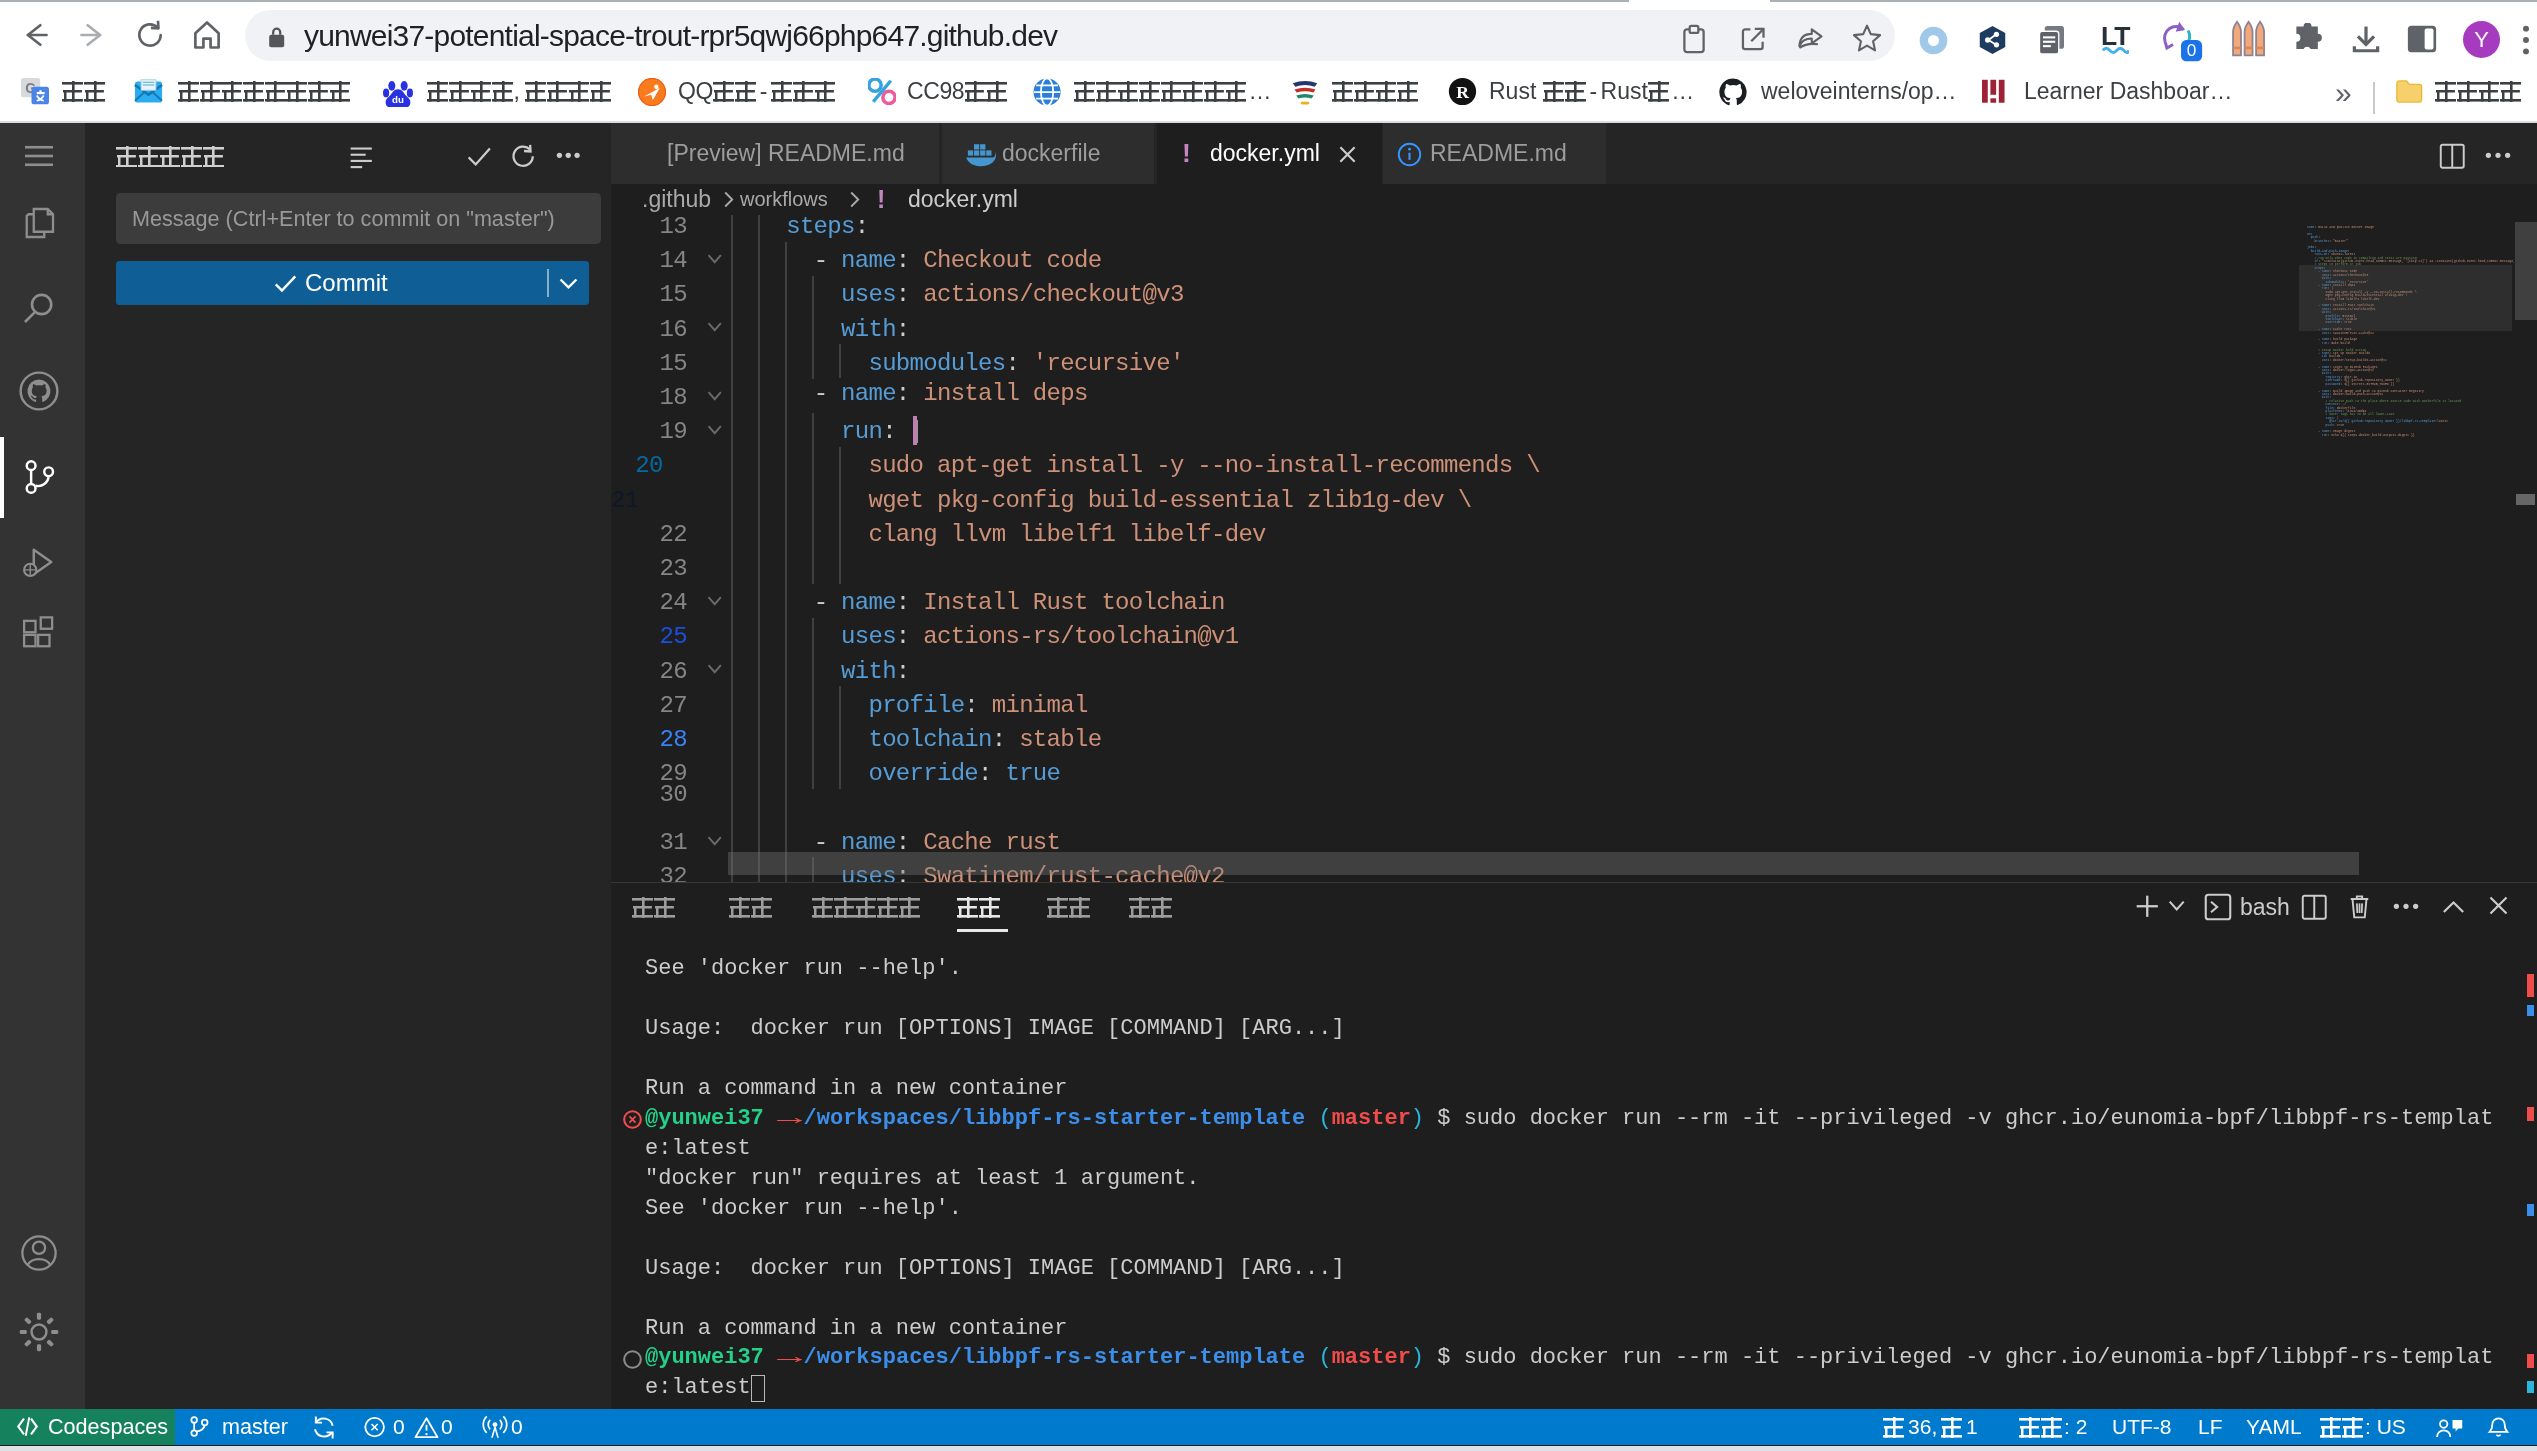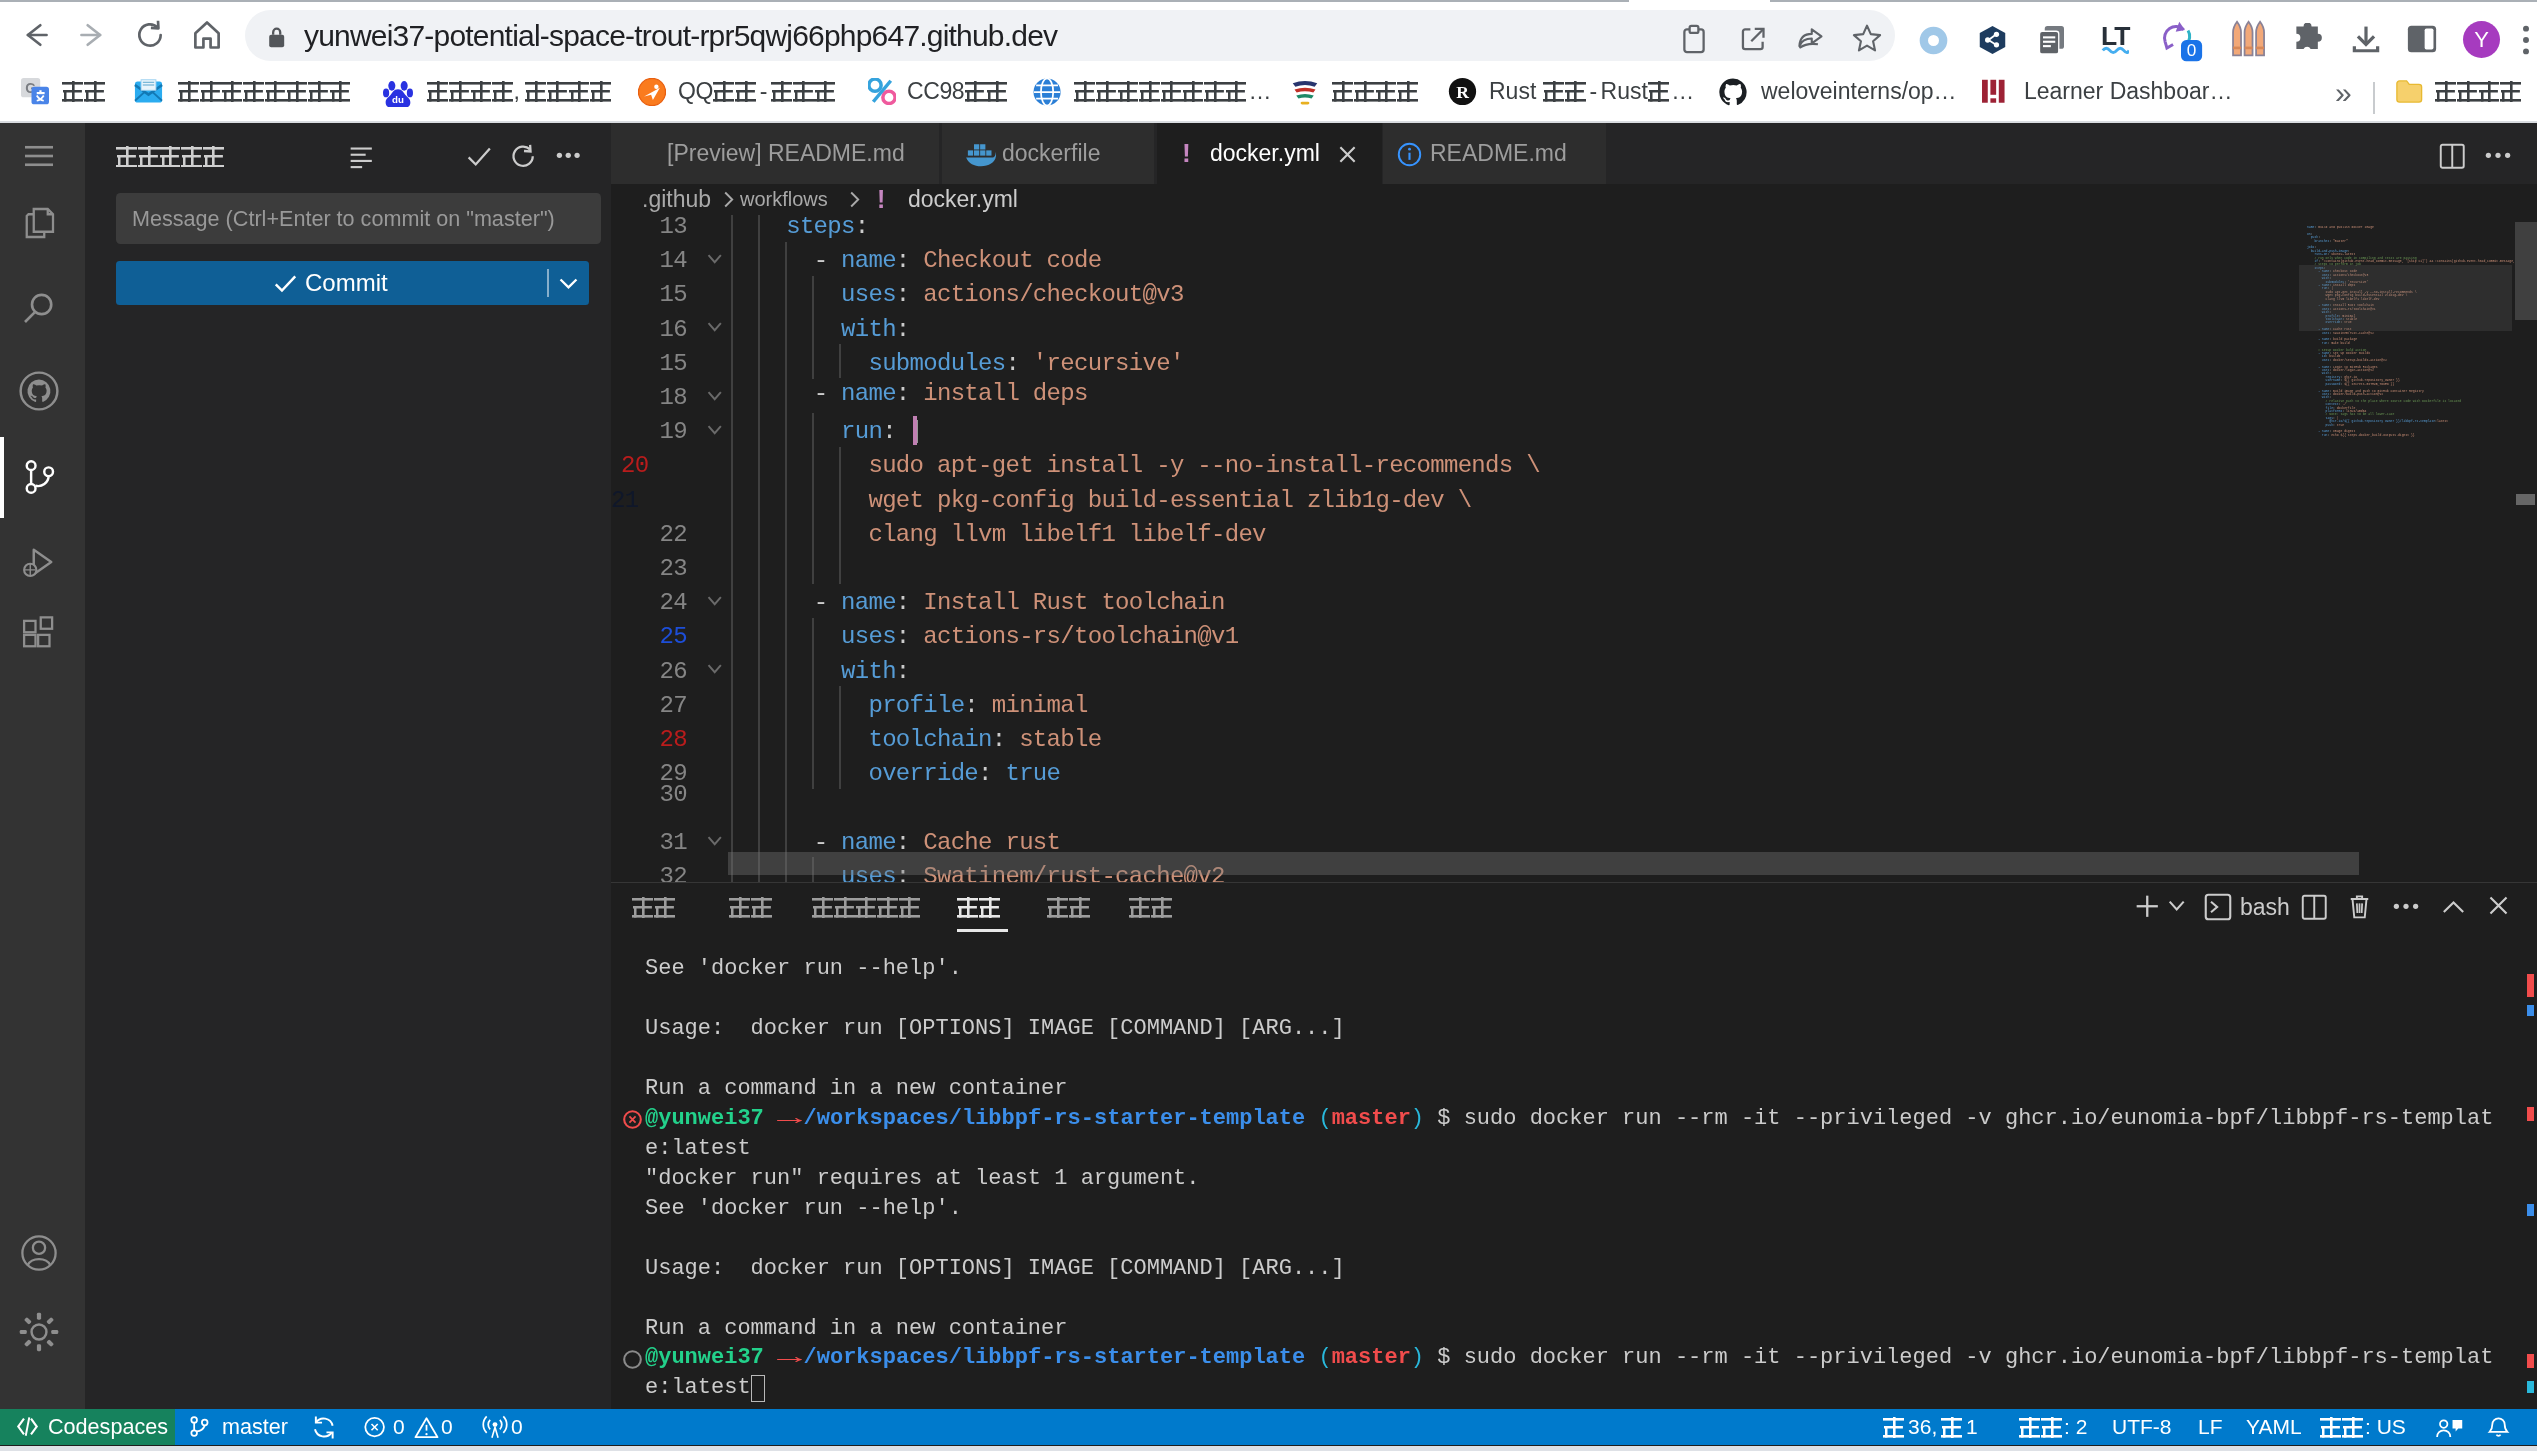--- a/index.html
+++ b/index.html
@@ -434,36 +434,36 @@
 <div class="a" style="left:0;top:66px;width:76px;text-align:right;color:#858585">15</div>
 <div class="a" style="left:93px;top:66px;white-space:pre"><span style="color:#0000">&nbsp;&nbsp;&nbsp;&nbsp;&nbsp;&nbsp;&nbsp;&nbsp;&nbsp;&nbsp;</span><span class="k">uses</span><span class="p">:</span><span class="s">&nbsp;actions/checkout@v3</span></div>
 <div class="a" style="left:0;top:101px;width:76px;text-align:right;color:#858585">16</div>
 <div class="a" style="left:93px;top:101px;white-space:pre"><span style="color:#0000">&nbsp;&nbsp;&nbsp;&nbsp;&nbsp;&nbsp;&nbsp;&nbsp;&nbsp;&nbsp;</span><span class="k">with</span><span class="p">:</span></div>
 <div class="a" style="left:0;top:135px;width:76px;text-align:right;color:#858585">15</div>
 <div class="a" style="left:93px;top:135px;white-space:pre"><span style="color:#0000">&nbsp;&nbsp;&nbsp;&nbsp;&nbsp;&nbsp;&nbsp;&nbsp;&nbsp;&nbsp;&nbsp;&nbsp;</span><span class="k">submodules</span><span class="p">:</span><span class="s">&nbsp;'recursive'</span></div>
 <div class="a" style="left:0;top:169px;width:76px;text-align:right;color:#858585">18</div>
 <div class="a" style="left:93px;top:165px;white-space:pre"><span style="color:#0000">&nbsp;&nbsp;&nbsp;&nbsp;&nbsp;&nbsp;&nbsp;&nbsp;</span><span class="p">-&nbsp;</span><span class="k">name</span><span class="p">:</span><span class="s">&nbsp;install&nbsp;deps</span></div>
 <div class="a" style="left:0;top:203px;width:76px;text-align:right;color:#858585">19</div>
 <div class="a" style="left:93px;top:203px;white-space:pre"><span style="color:#0000">&nbsp;&nbsp;&nbsp;&nbsp;&nbsp;&nbsp;&nbsp;&nbsp;&nbsp;&nbsp;</span><span class="k">run</span><span class="p">:</span><span class="p">&nbsp;|</span></div>
-<div class="a" style="left:10px;top:237px;width:76px;text-align:left;color:#b91c1c">20</div>
+<div class="a" style="left:0;top:237px;width:76px;text-align:center;color:#0369a1">20</div>
 <div class="a" style="left:93px;top:237px;white-space:pre"><span style="color:#0000">&nbsp;&nbsp;&nbsp;&nbsp;&nbsp;&nbsp;&nbsp;&nbsp;&nbsp;&nbsp;&nbsp;&nbsp;</span><span class="s">sudo&nbsp;apt-get&nbsp;install&nbsp;-y&nbsp;--no-install-recommends&nbsp;\</span></div>
 <div class="a" style="left:0;top:272px;width:76px;text-align:left;color:#0f172a">21</div>
 <div class="a" style="left:93px;top:272px;white-space:pre"><span style="color:#0000">&nbsp;&nbsp;&nbsp;&nbsp;&nbsp;&nbsp;&nbsp;&nbsp;&nbsp;&nbsp;&nbsp;&nbsp;</span><span class="s">wget&nbsp;pkg-config&nbsp;build-essential&nbsp;zlib1g-dev&nbsp;\</span></div>
 <div class="a" style="left:0;top:306px;width:76px;text-align:right;color:#858585">22</div>
 <div class="a" style="left:93px;top:306px;white-space:pre"><span style="color:#0000">&nbsp;&nbsp;&nbsp;&nbsp;&nbsp;&nbsp;&nbsp;&nbsp;&nbsp;&nbsp;&nbsp;&nbsp;</span><span class="s">clang&nbsp;llvm&nbsp;libelf1&nbsp;libelf-dev</span></div>
 <div class="a" style="left:0;top:340px;width:76px;text-align:right;color:#858585">23</div>
 <div class="a" style="left:0;top:374px;width:76px;text-align:right;color:#858585">24</div>
 <div class="a" style="left:93px;top:374px;white-space:pre"><span style="color:#0000">&nbsp;&nbsp;&nbsp;&nbsp;&nbsp;&nbsp;&nbsp;&nbsp;</span><span class="p">-&nbsp;</span><span class="k">name</span><span class="p">:</span><span class="s">&nbsp;Install&nbsp;Rust&nbsp;toolchain</span></div>
 <div class="a" style="left:0;top:408px;width:76px;text-align:right;color:#1d4ed8">25</div>
 <div class="a" style="left:93px;top:408px;white-space:pre"><span style="color:#0000">&nbsp;&nbsp;&nbsp;&nbsp;&nbsp;&nbsp;&nbsp;&nbsp;&nbsp;&nbsp;</span><span class="k">uses</span><span class="p">:</span><span class="s">&nbsp;actions-rs/toolchain@v1</span></div>
 <div class="a" style="left:0;top:443px;width:76px;text-align:right;color:#858585">26</div>
 <div class="a" style="left:93px;top:443px;white-space:pre"><span style="color:#0000">&nbsp;&nbsp;&nbsp;&nbsp;&nbsp;&nbsp;&nbsp;&nbsp;&nbsp;&nbsp;</span><span class="k">with</span><span class="p">:</span></div>
 <div class="a" style="left:0;top:477px;width:76px;text-align:right;color:#858585">27</div>
 <div class="a" style="left:93px;top:477px;white-space:pre"><span style="color:#0000">&nbsp;&nbsp;&nbsp;&nbsp;&nbsp;&nbsp;&nbsp;&nbsp;&nbsp;&nbsp;&nbsp;&nbsp;</span><span class="k">profile</span><span class="p">:</span><span class="s">&nbsp;minimal</span></div>
-<div class="a" style="left:0;top:511px;width:76px;text-align:right;color:#b91c1c">28</div>
+<div class="a" style="left:0;top:511px;width:76px;text-align:right;color:#3b82f6">28</div>
 <div class="a" style="left:93px;top:511px;white-space:pre"><span style="color:#0000">&nbsp;&nbsp;&nbsp;&nbsp;&nbsp;&nbsp;&nbsp;&nbsp;&nbsp;&nbsp;&nbsp;&nbsp;</span><span class="k">toolchain</span><span class="p">:</span><span class="s">&nbsp;stable</span></div>
 <div class="a" style="left:0;top:545px;width:76px;text-align:right;color:#858585">29</div>
 <div class="a" style="left:93px;top:545px;white-space:pre"><span style="color:#0000">&nbsp;&nbsp;&nbsp;&nbsp;&nbsp;&nbsp;&nbsp;&nbsp;&nbsp;&nbsp;&nbsp;&nbsp;</span><span class="k">override</span><span class="p">:</span><span class="k">&nbsp;true</span></div>
 <div class="a" style="left:0;top:566px;width:76px;text-align:right;color:#858585">30</div>
 <div class="a" style="left:0;top:614px;width:76px;text-align:right;color:#858585">31</div>
 <div class="a" style="left:93px;top:614px;white-space:pre"><span style="color:#0000">&nbsp;&nbsp;&nbsp;&nbsp;&nbsp;&nbsp;&nbsp;&nbsp;</span><span class="p">-&nbsp;</span><span class="k">name</span><span class="p">:</span><span class="s">&nbsp;Cache&nbsp;rust</span></div>
 <div class="a" style="left:0;top:648px;width:76px;text-align:right;color:#858585">32</div>
 <div class="a" style="left:93px;top:648px;white-space:pre"><span style="color:#0000">&nbsp;&nbsp;&nbsp;&nbsp;&nbsp;&nbsp;&nbsp;&nbsp;&nbsp;&nbsp;</span><span class="k">uses</span><span class="p">:</span><span class="s">&nbsp;Swatinem/rust-cache@v2</span></div>
 </div>
 <div class="a" style="left:302px;top:201px;width:3.5px;height:29px;background:#c07fb2"></div>

